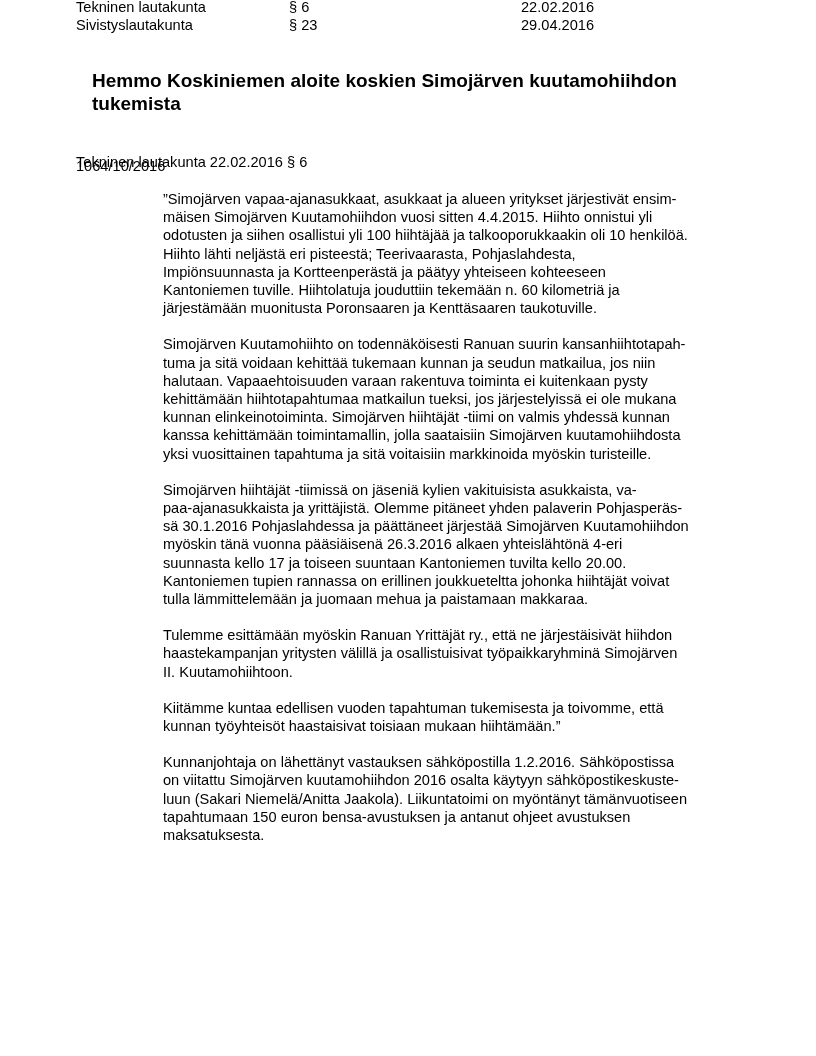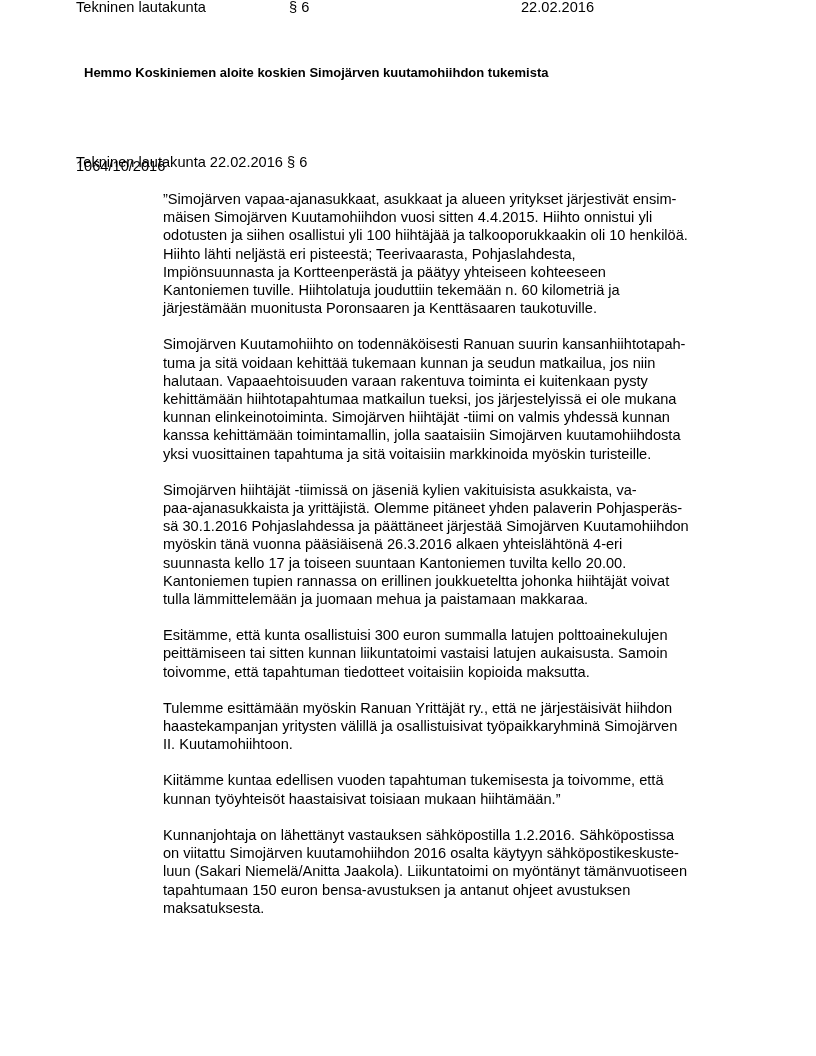--- a/index.html
+++ b/index.html
@@ -31,23 +31,23 @@
     .meeting-row .col-body { position: absolute; left: 0; }
     .meeting-row .col-section { position: absolute; left: 213px; }
     .meeting-row .col-date { position: absolute; left: 445px; }
 
     .title {
       position: absolute;
       left: 76px;
       top: 53px;
       width: 660px;
       font-weight: bold;
-      font-size: 13px;
+      font-size: 19px;
       line-height: 23px;
-      margin: 8px;
+      margin: 16px;
     }
     .doc-number {
       position: absolute;
       left: 76px;
       top: 117px;
       line-height: 18px;
       margin-top: 40px;
     }
     .meeting-ref {
       position: absolute;
@@ -69,20 +69,25 @@
   </style>
 </head>
 <body>
 
 <div class="meeting-table">
   <div class="meeting-row">
     <span class="col-body">Tekninen lautakunta</span>
     <span class="col-section">§ 6</span>
     <span class="col-date">22.02.2016</span>
   </div>
+  <div class="meeting-row">
+    <span class="col-body">Sivistyslautakunta</span>
+    <span class="col-section">§ 23</span>
+    <span class="col-date">29.04.2016</span>
+  </div>
 </div>
 
 <h1 class="title">Hemmo Koskiniemen aloite koskien Simojärven kuutamohiihdon tukemista</h1>
 
 <div class="doc-number">1064/10/2016</div>
 
 <div class="meeting-ref">Tekninen lautakunta 22.02.2016 § 6</div>
 
 <div class="body-text">
   <p>”Simojärven vapaa-ajanasukkaat, asukkaat ja alueen yritykset järjestivät ensim-
@@ -99,23 +104,20 @@
 kunnan elinkeinotoiminta. Simojärven hiihtäjät -tiimi on valmis yhdessä kunnan
 kanssa kehittämään toimintamallin, jolla saataisiin Simojärven kuutamohiihdosta
 yksi vuosittainen tapahtuma ja sitä voitaisiin markkinoida myöskin turisteille.</p>
   <p>Simojärven hiihtäjät -tiimissä on jäseniä kylien vakituisista asukkaista, va-
 paa-ajanasukkaista ja yrittäjistä. Olemme pitäneet yhden palaverin Pohjasperäs-
 sä 30.1.2016 Pohjaslahdessa ja päättäneet järjestää Simojärven Kuutamohiihdon
 myöskin tänä vuonna pääsiäisenä 26.3.2016 alkaen yhteislähtönä 4-eri
 suunnasta kello 17 ja toiseen suuntaan Kantoniemen tuvilta kello 20.00.
 Kantoniemen tupien rannassa on erillinen joukkueteltta johonka hiihtäjät voivat
 tulla lämmittelemään ja juomaan mehua ja paistamaan makkaraa.</p>
-  <p>Esitämme, että kunta osallistuisi 300 euron summalla latujen polttoainekulujen
-peittämiseen tai sitten kunnan liikuntatoimi vastaisi latujen aukaisusta. Samoin
-toivomme, että tapahtuman tiedotteet voitaisiin kopioida maksutta.</p>
   <p>Tulemme esittämään myöskin Ranuan Yrittäjät ry., että ne järjestäisivät hiihdon
 haastekampanjan yritysten välillä ja osallistuisivat työpaikkaryhminä Simojärven
 II. Kuutamohiihtoon.</p>
   <p>Kiitämme kuntaa edellisen vuoden tapahtuman tukemisesta ja toivomme, että
 kunnan työyhteisöt haastaisivat toisiaan mukaan hiihtämään.”</p>
   <p>Kunnanjohtaja on lähettänyt vastauksen sähköpostilla 1.2.2016. Sähköpostissa
 on viitattu Simojärven kuutamohiihdon 2016 osalta käytyyn sähköpostikeskuste-
 luun (Sakari Niemelä/Anitta Jaakola). Liikuntatoimi on myöntänyt tämänvuotiseen
 tapahtumaan 150 euron bensa-avustuksen ja antanut ohjeet avustuksen
 maksatuksesta.</p>

